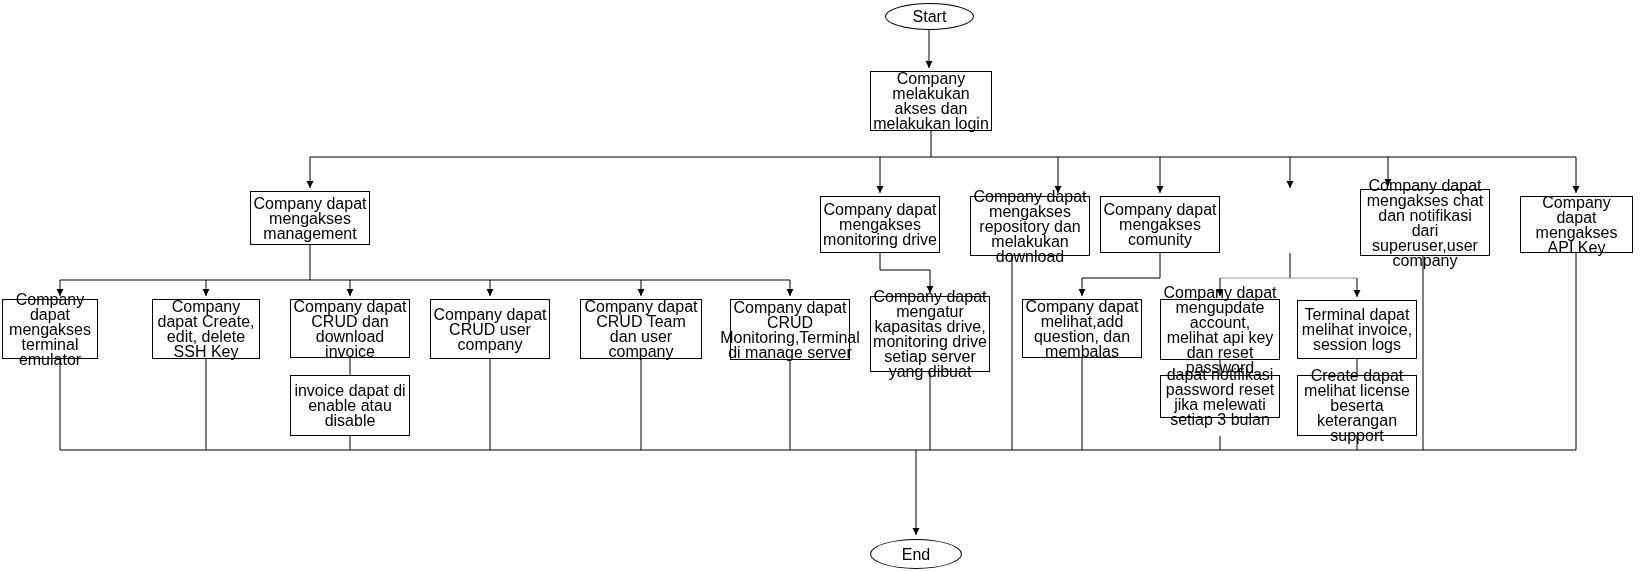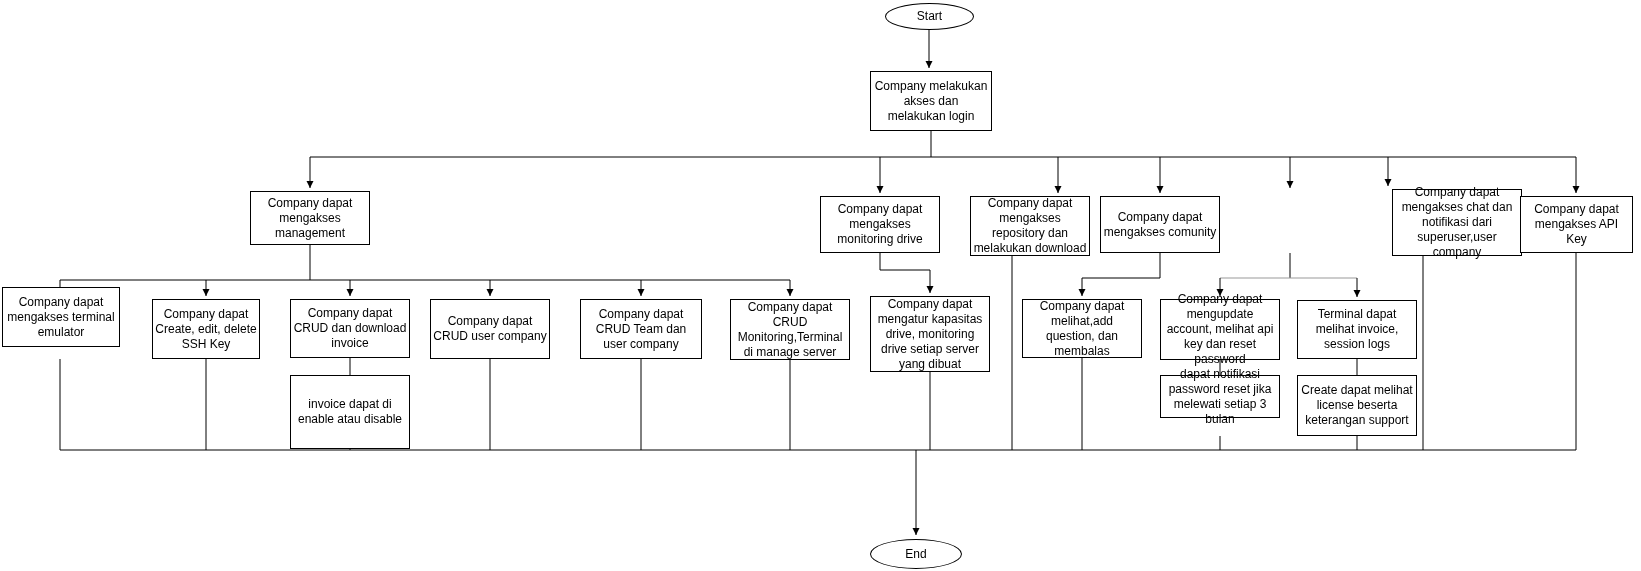--- a/index.html
+++ b/index.html
@@ -20,21 +20,21 @@
   .node {
     position: absolute;
     box-sizing: border-box;
     display: flex;
     align-items: center;
     justify-content: center;
     text-align: center;
     border: 1px solid #000000;
     background: #ffffff;
     color: #000000;
-    font-size: 12px;
+    font-size: 16px;
     line-height: 15px;
     padding: 1px 2px;
   }
   .ellipse { border-radius: 50%; }
 </style>
 </head>
 <body>
 
 <div class="canvas">
 
@@ -101,33 +101,33 @@
     </g>
   </svg>
 
   <div class="node ellipse" style="left:885px; top:3px;  width:89px;  height:27px;">Start</div>
   <div class="node" style="left:870px;  top:71px;  width:122px; height:60px;">Company melakukan akses dan melakukan login</div>
 
   <div class="node" style="left:250px;  top:191px; width:120px; height:54px;">Company dapat mengakses management</div>
   <div class="node" style="left:820px;  top:196px; width:120px; height:57px;">Company dapat mengakses monitoring drive</div>
   <div class="node" style="left:970px;  top:196px; width:120px; height:60px;">Company dapat mengakses repository dan melakukan download</div>
   <div class="node" style="left:1100px; top:196px; width:120px; height:57px;">Company dapat mengakses comunity</div>
-  <div class="node" style="left:1360px; top:189px; width:130px; height:67px;margin-left:32px;">Company dapat mengakses chat dan notifikasi dari superuser,user company</div>
+  <div class="node" style="left:1360px; top:189px; width:130px; height:67px;">Company dapat mengakses chat dan notifikasi dari superuser,user company</div>
   <div class="node" style="left:1520px; top:196px; width:113px; height:57px;">Company dapat mengakses API Key</div>
 
-  <div class="node" style="left:2px;    top:287px; width:118px; height:60px;">Company dapat mengakses terminal emulator</div>
+  <div class="node" style="left:2px;    top:299px; width:96px; height:60px;">Company dapat mengakses terminal emulator</div>
   <div class="node" style="left:290px;  top:299px; width:120px; height:59px;">Company dapat CRUD dan download invoice</div>
   <div class="node" style="left:152px;  top:299px; width:108px; height:60px;">Company dapat Create, edit, delete SSH Key</div>
   <div class="node" style="left:430px;  top:299px; width:120px; height:60px;">Company dapat CRUD user company</div>
   <div class="node" style="left:580px;  top:299px; width:122px; height:60px;">Company dapat CRUD Team dan user company</div>
   <div class="node" style="left:730px;  top:299px; width:120px; height:61px;">Company dapat CRUD Monitoring,Terminal di manage server</div>
   <div class="node" style="left:870px;  top:296px; width:120px; height:76px;">Company dapat mengatur kapasitas drive, monitoring drive setiap server yang dibuat</div>
   <div class="node" style="left:1022px; top:299px; width:120px; height:59px;">Company dapat melihat,add question, dan membalas</div>
   <div class="node" style="left:1160px; top:299px; width:120px; height:61px;">Company dapat mengupdate account, melihat api key dan reset password</div>
   <div class="node" style="left:1297px; top:300px; width:120px; height:59px;">Terminal dapat melihat invoice, session logs</div>
 
-  <div class="node" style="left:290px;  top:375px; width:120px; height:74px;">invoice dapat di enable atau disable</div>
+  <div class="node" style="left:290px;  top:375px; width:120px; height:61px;">invoice dapat di enable atau disable</div>
   <div class="node" style="left:1160px; top:375px; width:120px; height:43px;">dapat notifikasi password reset jika melewati setiap 3 bulan</div>
   <div class="node" style="left:1297px; top:375px; width:120px; height:61px;">Create dapat melihat license beserta keterangan support</div>
 
   <div class="node ellipse" style="left:870px; top:539px; width:92px; height:30px;">End</div>
 
 </div>
 
 </body></html>

